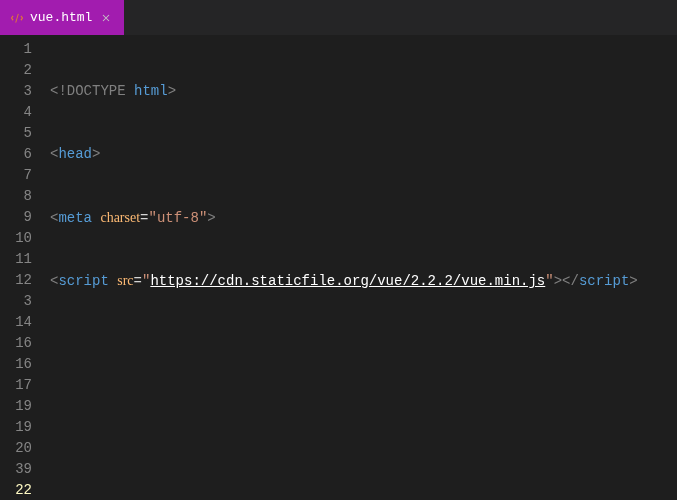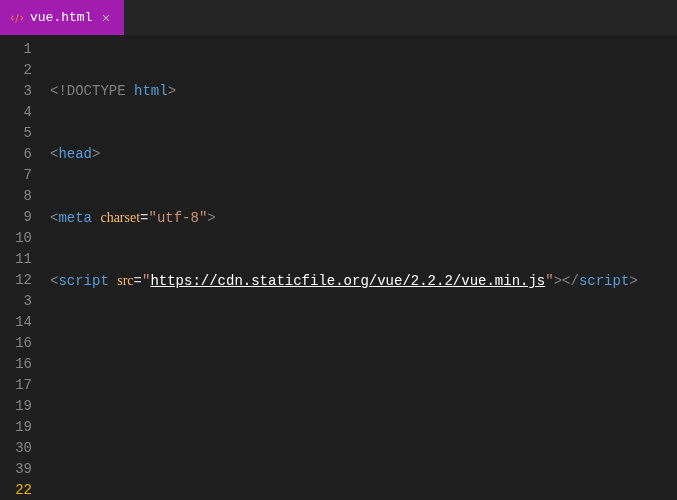--- a/index.html
+++ b/index.html
@@ -58,21 +58,21 @@
     color: #858585;
     user-select: none;
     padding-right: 18px;
     line-height: 21px;
     font-size: 14px;
   }
   .gutter .ln {
     height: 21px;
   }
   .gutter .ln.active {
-    color: #eab308;
+    color: #fef9c3;
   }
   .code {
     flex: 1;
     line-height: 21px;
     white-space: pre;
     font-size: 14px;
   }
   .line { height: 21px; }
   .tok-gray   { color: #808080; }
   .tok-tag    { color: #569cd6; }
@@ -114,21 +114,21 @@
       <div class="ln">10</div>
       <div class="ln">11</div>
       <div class="ln">12</div>
       <div class="ln">3</div>
       <div class="ln">14</div>
       <div class="ln">16</div>
       <div class="ln">16</div>
       <div class="ln">17</div>
       <div class="ln">19</div>
       <div class="ln">19</div>
-      <div class="ln">30</div>
+      <div class="ln">20</div>
       <div class="ln">39</div>
       <div class="ln active">22</div>
     </div>
   <div class="code">
     <div class="line"><span class="tok-gray">&lt;!DOCTYPE </span><span class="tok-tag">html</span><span class="tok-gray">&gt;</span></div>
     <div class="line"><span class="tok-gray">&lt;</span><span class="tok-tag">head</span><span class="tok-gray">&gt;</span></div>
     <div class="line"><span class="tok-gray">&lt;</span><span class="tok-tag">meta</span><span> </span><span class="tok-attr">charset</span><span class="tok-plain">=</span><span class="tok-str">"utf-8"</span><span class="tok-gray">&gt;</span></div>
     <div class="line"><span class="tok-gray">&lt;</span><span class="tok-tag">script</span><span> </span><span class="tok-attr">src</span><span class="tok-plain">=</span><span class="tok-str">"</span><span class="tok-url">https://cdn.staticfile.org/vue/2.2.2/vue.min.js</span><span class="tok-str">"</span><span class="tok-gray">&gt;</span><span class="tok-gray">&lt;/</span><span class="tok-tag">script</span><span class="tok-gray">&gt;</span></div>
     
     

